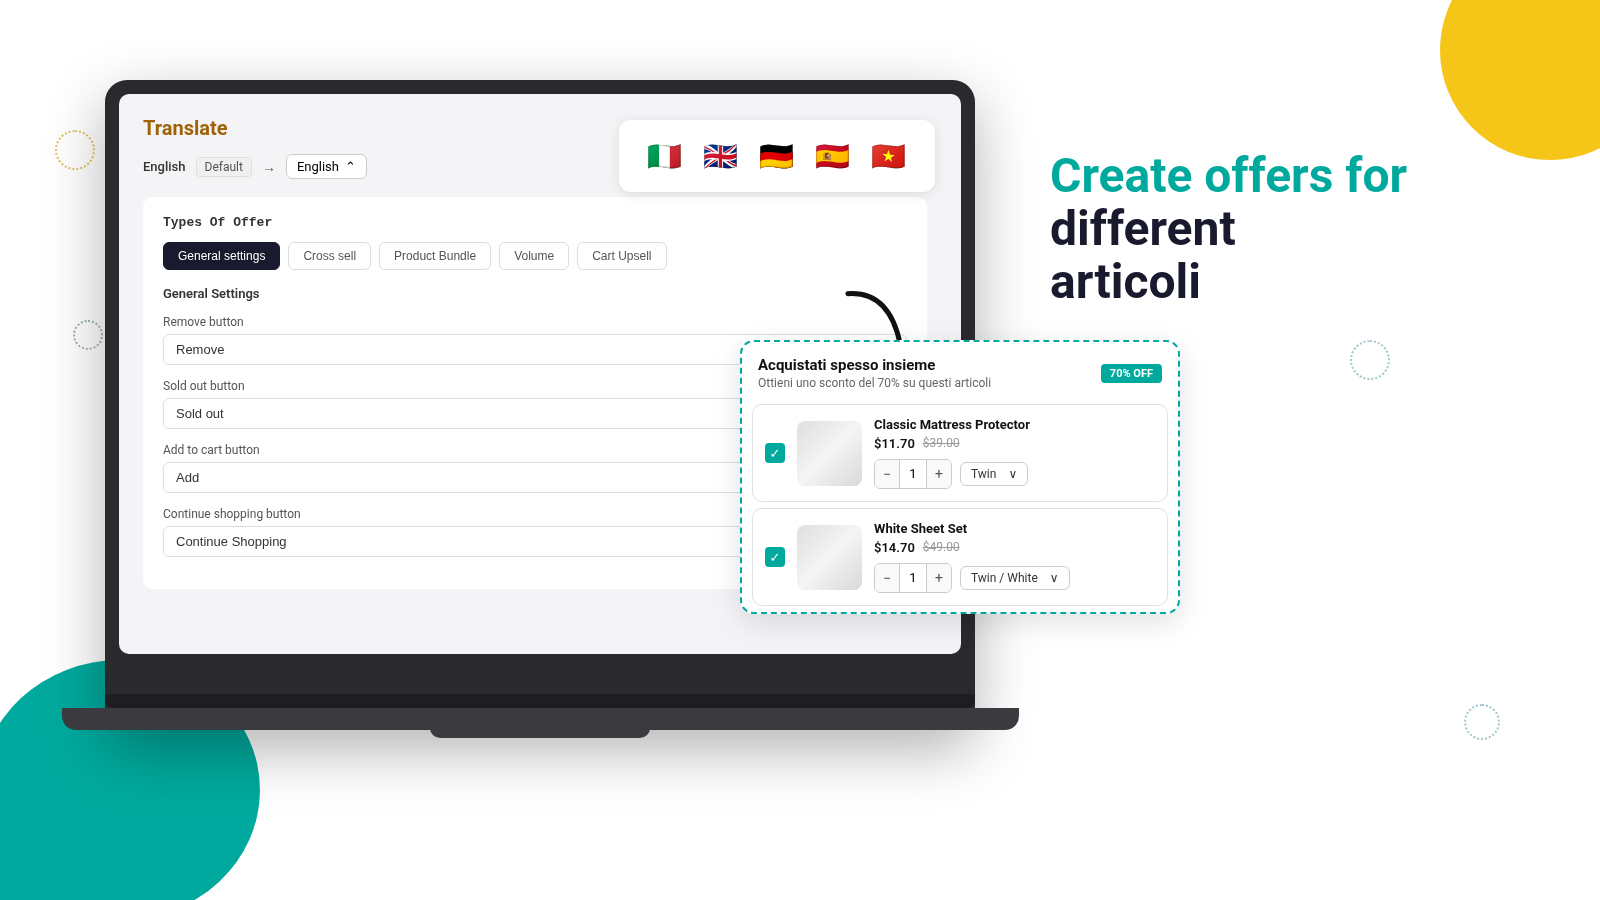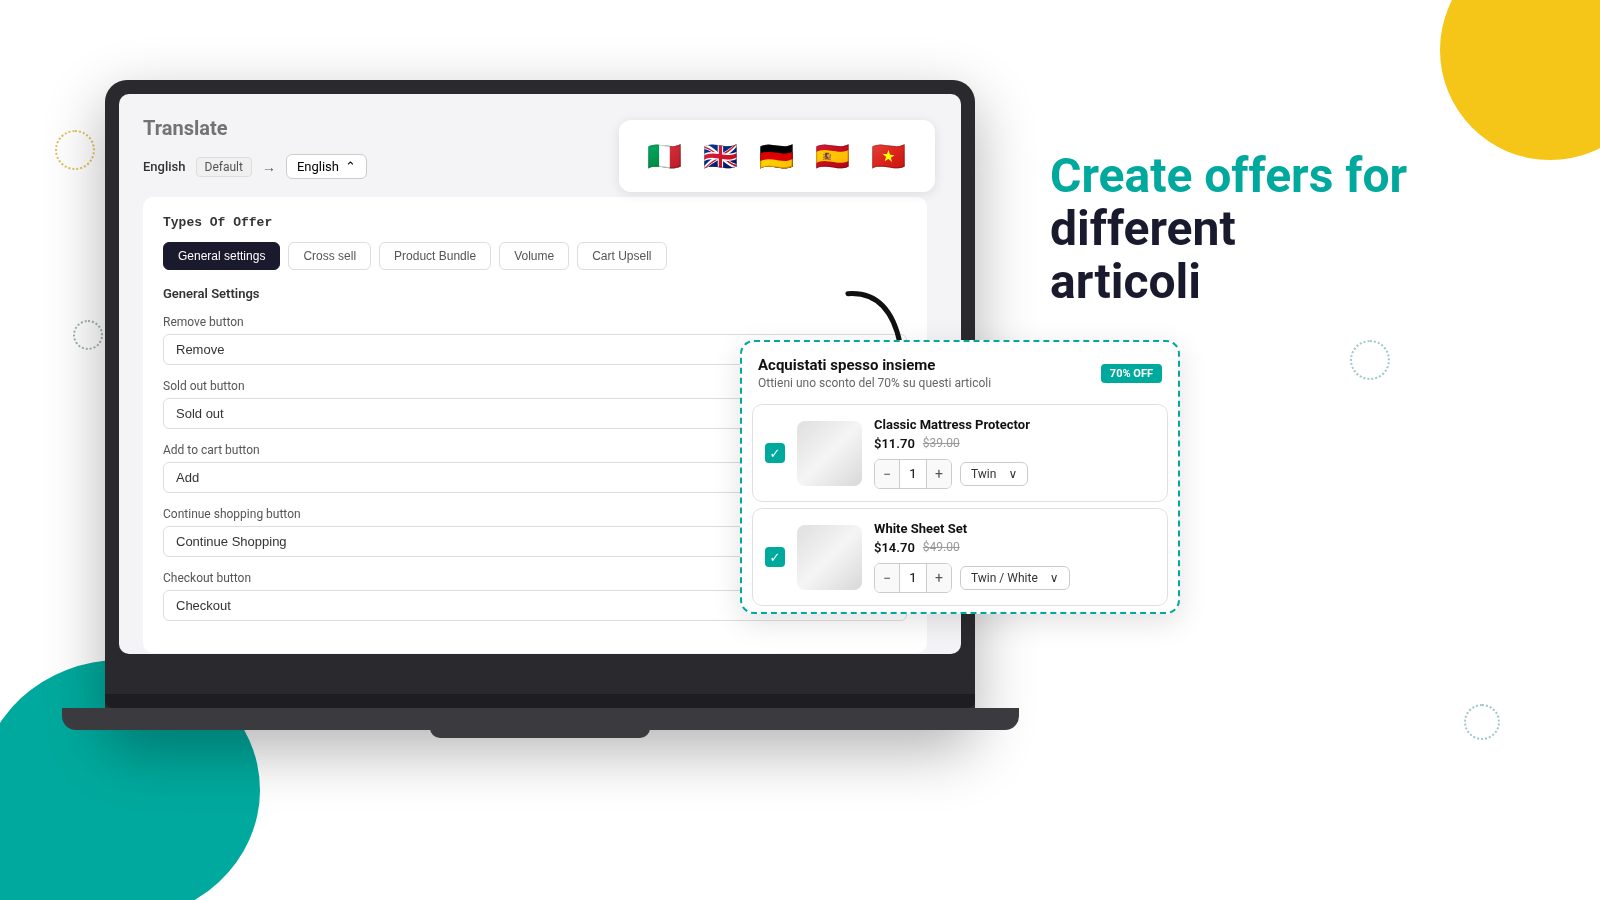--- a/index.html
+++ b/index.html
@@ -126,21 +126,21 @@
 
     
     .translate-panel {
       padding: 22px 24px;
       height: 100%;
       overflow-y: auto;
     }
     .translate-title {
       font-size: 20px;
       font-weight: 700;
-      color: #737373;
+      color: #a16207;
       margin-bottom: 14px;
     }
     .lang-row {
       display: flex;
       align-items: center;
       gap: 10px;
       margin-bottom: 18px;
     }
     .lang-label {
       font-size: 13px;
@@ -487,24 +487,20 @@
           <div class="field-label">Sold out button</div>
           <input class="field-input" value="Sold out" style="">
         </div>
         <div class="field-row">
           <div class="field-label">Add to cart button</div>
           <input class="field-input" value="Add" style="">
         </div>
         <div class="field-row">
           <div class="field-label">Continue shopping button</div>
           <input class="field-input" value="Continue Shopping" style="">
-        </div>
-        <div class="field-row">
-          <div class="field-label">Checkout button</div>
-          <input class="field-input" value="Checkout" style="">
         </div>
       </div>
     </div>
   </div>
 
   <div class="laptop-hinge"></div>
   <div class="laptop-base"></div>
   <div class="laptop-stand"></div>
 </div>
 

